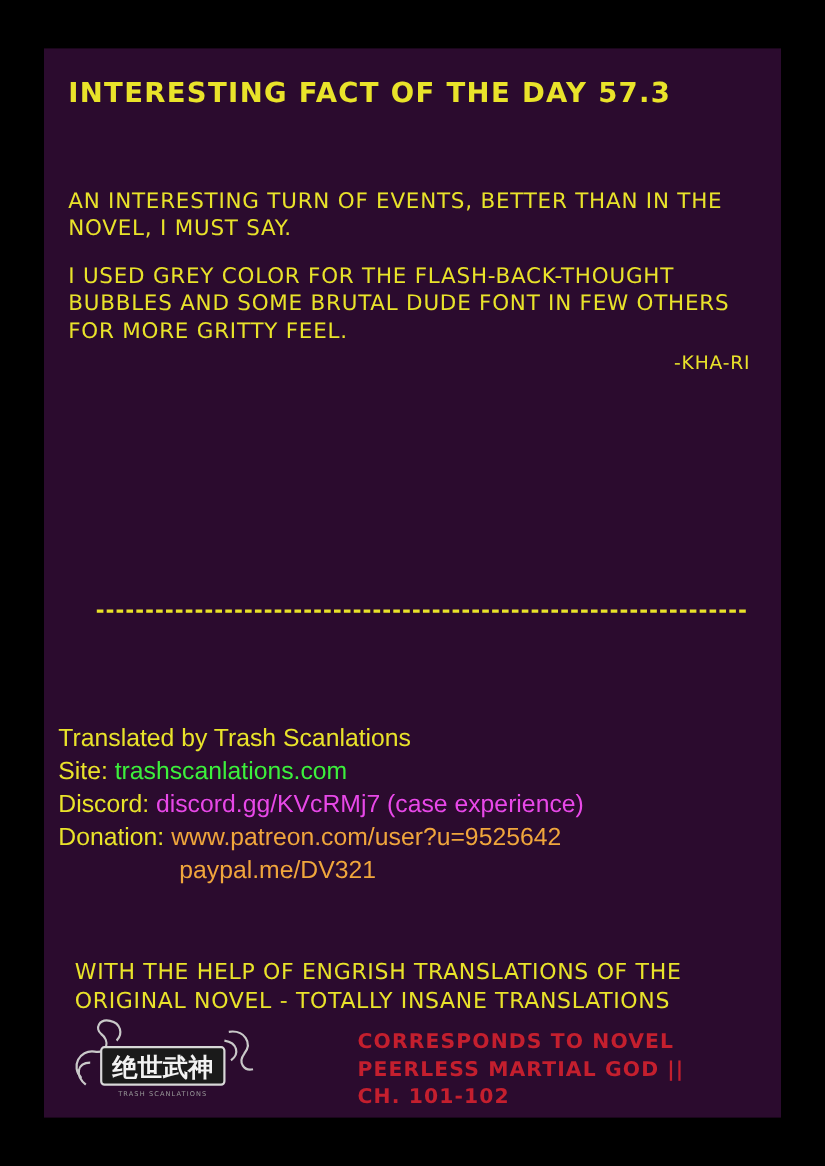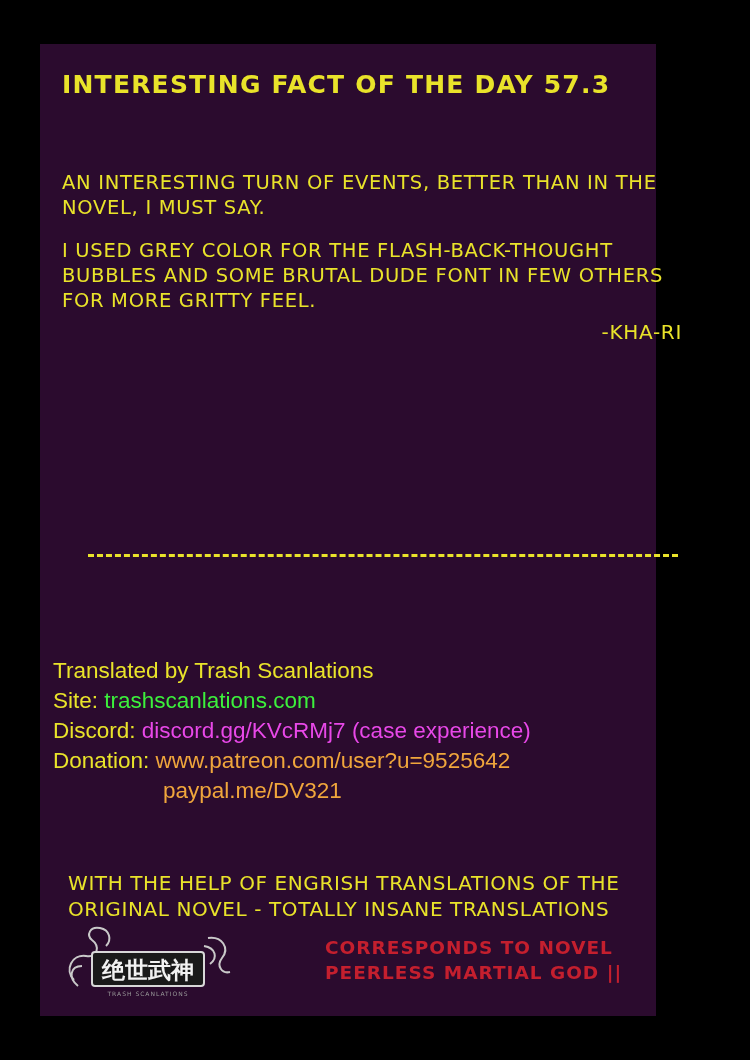--- a/index.html
+++ b/index.html
@@ -13,21 +13,21 @@
   .page {
     position: relative;
     width: 750px;
     height: 1060px;
     background: #000000;
   }
   .panel {
     position: absolute;
     left: 40px;
     top: 44px;
-    width: 616px;
+    width: 670px;
     height: 972px;
     background: #2b0b2e;
   }
   .inner {
     position: relative;
     width: 100%;
     height: 100%;
     padding: 0 20px;
   }
 
@@ -56,21 +56,21 @@
   }
   .note p { margin-bottom: 18px; }
   .note p:last-child { margin-bottom: 0; }
   .signature {
     position: absolute;
     left: 22px;
     top: 276px;
     width: 620px;
     text-align: right;
     color: #e9e32a;
-    font-size: 20px;
+    font-size: 17px;
     letter-spacing: 0.7px;
   }
 
   
   .divider {
     position: absolute;
     left: 48px;
     top: 510px;
     width: 590px;
     height: 0;
@@ -194,17 +194,18 @@
 
           <rect x="34" y="36" width="112" height="34" rx="3" fill="#1a1a1a" stroke="#d8d8d8" stroke-width="2"></rect>
           <text x="90" y="62" text-anchor="middle" font-family="DejaVu Sans, sans-serif" font-size="23" font-weight="bold" fill="#f2f2f2">绝世武神</text>
           <text x="90" y="80" text-anchor="middle" font-family="DejaVu Sans, sans-serif" font-size="6" fill="#9a9a9a" letter-spacing="1">TRASH SCANLATIONS</text>
         </svg>
       </div>
 
       <div class="corresponds">
         <div>CORRESPONDS TO NOVEL</div>
         <div>PEERLESS MARTIAL GOD ||</div>
+        <div>CH. 101-102</div>
       </div>
 
     </div>
   </div>
 </div>
 
 </body></html>

